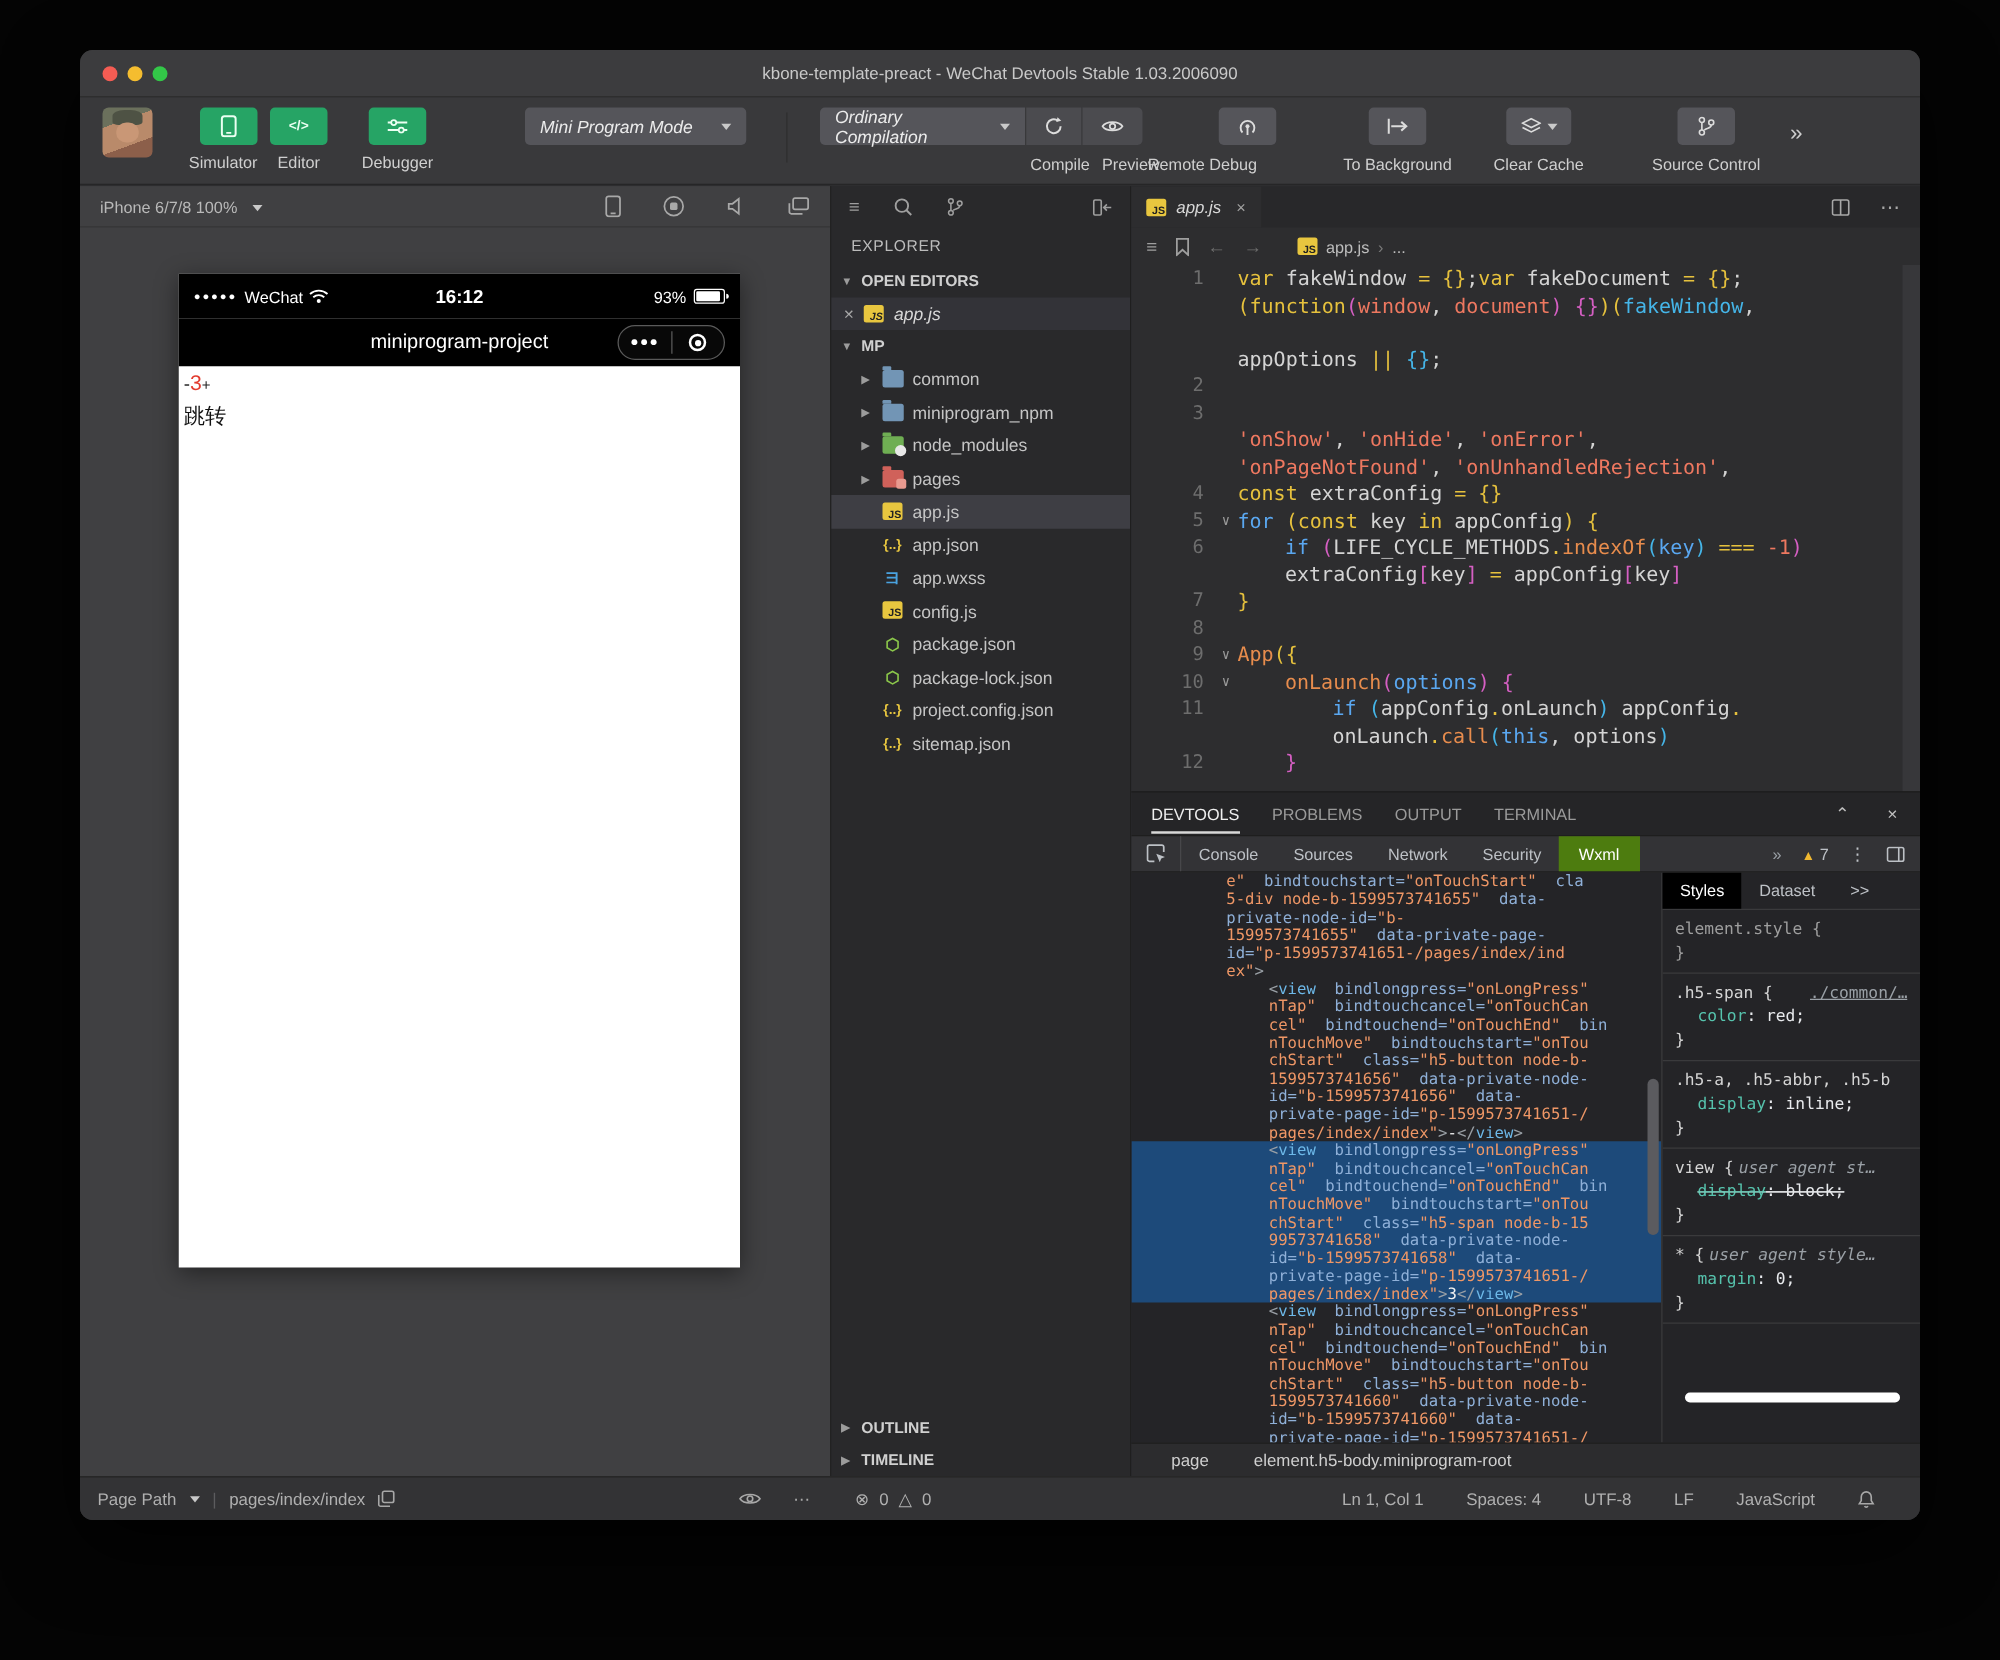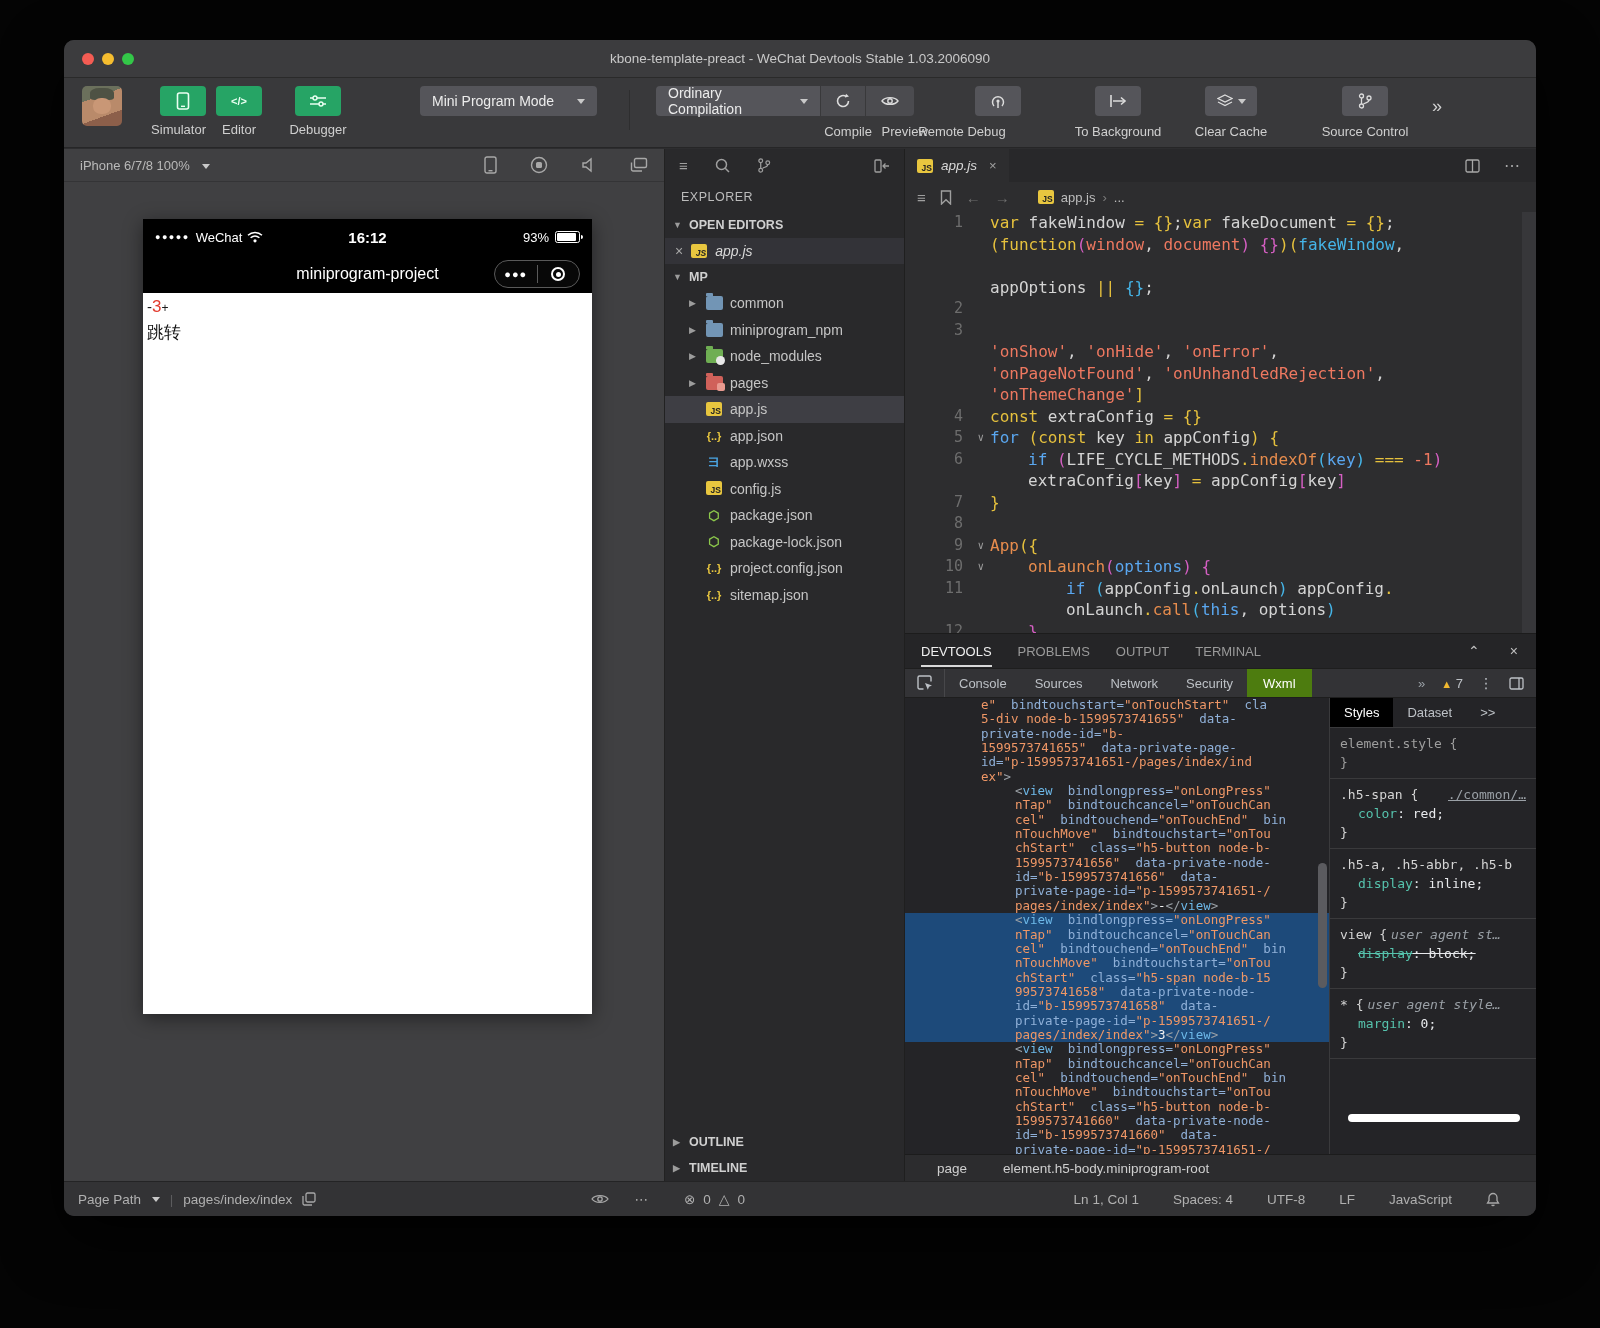--- a/index.html
+++ b/index.html
@@ -23,21 +23,21 @@
     background:linear-gradient(160deg,#6b705c 0 30%,#b98a6a 30% 70%,#8c5f4a 70%); overflow:hidden; }
   .avatar::before{ content:""; position:absolute; left:8px; top:2px; width:24px; height:12px;
     background:#4e5244; border-radius:40% 40% 20% 20%; }
   .avatar::after{ content:""; position:absolute; left:11px; top:12px; width:18px; height:16px;
     background:#c99776; border-radius:45%; }
   .tbtn-col { position:absolute; top:8px; width:90px; display:flex; flex-direction:column; align-items:center; }
   .tbtn { width:46px; height:30px; border-radius:4px; background:#26a465; display:flex;
     align-items:center; justify-content:center; color:#eafff2; font-size:13px; }
   .tbtn-label { margin-top:6px; font-size:13px; color:#cfcfcf; white-space:nowrap; }
   .drop { position:absolute; top:8px; height:30px; background:#55555a; border-radius:4px;
-    display:flex; align-items:center; padding:0 12px; color:#ececec; font-size:14px; gap:10px; }
+    display:flex; align-items:center; padding:0 12px; color:#ececec; font-size:14px; gap:10px;font-style:italic; }
   .caret { width:0; height:0; border-left:4px solid transparent; border-right:4px solid transparent;
     border-top:5px solid #c9c9c9; }
   .seg-group { position:absolute; top:8px; display:flex; gap:1px; }
   .seg { height:30px; background:#4b4b4f; display:flex; align-items:center; justify-content:center; color:#dcdcdc; }
   .tb-div { position:absolute; top:12px; width:1px; height:40px; background:#2e2e2f; }
   .icon-sq { position:absolute; top:8px; width:46px; height:30px; background:#55555a; border-radius:4px;
     display:flex; align-items:center; justify-content:center; }
   .under-label { position:absolute; top:46px; font-size:13px; color:#cfcfcf; white-space:nowrap; transform:translateX(-50%); }
   .chev2 { position:absolute; top:18px; color:#cfcfcf; font-size:18px; letter-spacing:-3px; }
   svg.ic { display:block; }
@@ -485,21 +485,20 @@
       </div>
       <div class="code" id="code-area">
           <div class="crow"><span class="gut">1</span><span class="ctext" style="padding-left: 0px;"><span class="tk-y">var </span><span class="tk-w">fakeWindow </span><span class="tk-y">= </span><span class="tk-y">{}</span><span class="tk-w">;</span><span class="tk-y">var </span><span class="tk-w">fakeDocument </span><span class="tk-y">= </span><span class="tk-y">{}</span><span class="tk-w">;</span></span></div>
           <div class="crow"><span class="gut"></span><span class="ctext" style="padding-left: 0px;"><span class="tk-y">(</span><span class="tk-y">function</span><span class="tk-pk">(</span><span class="tk-s">window</span><span class="tk-w">, </span><span class="tk-s">document</span><span class="tk-pk">) </span><span class="tk-pk">{}</span><span class="tk-y">)</span><span class="tk-y">(</span><span class="tk-cy">fakeWindow</span><span class="tk-w">,</span></span></div>
           <div class="crow"><span class="gut"></span></div>
           <div class="crow"><span class="gut"></span><span class="ctext" style="padding-left: 0px;"><span class="tk-w">appOptions </span><span class="tk-y">|| </span><span class="tk-cy">{}</span><span class="tk-w">;</span></span></div>
           <div class="crow"><span class="gut">2</span><span class="ctext" style="padding-left: 0px;"></span></div>
           <div class="crow"><span class="gut">3</span><span class="ctext" style="padding-left: 0px; margin-top: 32px;"><span class="tk-y">const </span><span class="tk-w">LIFE_CYCLE_METHODS </span><span class="tk-y">= </span><span class="tk-y">[</span><span class="tk-s">'onLaunch'</span><span class="tk-w">,</span></span></div>
           <div class="crow"><span class="gut"></span><span class="ctext" style="padding-left: 0px;"><span class="tk-s">'onShow'</span><span class="tk-w">, </span><span class="tk-s">'onHide'</span><span class="tk-w">, </span><span class="tk-s">'onError'</span><span class="tk-w">,</span></span></div>
           <div class="crow"><span class="gut"></span><span class="ctext" style="padding-left: 0px;"><span class="tk-s">'onPageNotFound'</span><span class="tk-w">, </span><span class="tk-s">'onUnhandledRejection'</span><span class="tk-w">,</span></span></div>
-          <div class="crow"><span class="gut"></span><span class="ctext" style="padding-left: 0px;"><span class="tk-s">'onThemeChange'</span><span class="tk-y">]</span></span></div>
           <div class="crow"><span class="gut">4</span><span class="ctext" style="padding-left: 0px;"><span class="tk-y">const </span><span class="tk-w">extraConfig </span><span class="tk-y">= </span><span class="tk-y">{}</span></span></div>
           <div class="crow"><span class="gut">5<span class="fold">∨</span></span><span class="ctext" style="padding-left: 0px;"><span class="tk-b">for </span><span class="tk-y">(</span><span class="tk-y">const </span><span class="tk-w">key </span><span class="tk-y">in </span><span class="tk-w">appConfig</span><span class="tk-y">) </span><span class="tk-y">{</span></span></div>
           <div class="crow"><span class="gut">6</span><span class="ctext" style="padding-left: 38px;"><span class="tk-b">if </span><span class="tk-pk">(</span><span class="tk-w">LIFE_CYCLE_METHODS</span><span class="tk-y">.</span><span class="tk-o">indexOf</span><span class="tk-cy">(</span><span class="tk-b">key</span><span class="tk-cy">) </span><span class="tk-y">=== </span><span class="tk-s">-1</span><span class="tk-pk">)</span></span></div>
           <div class="crow"><span class="gut"></span><span class="ctext" style="padding-left: 38px;"><span class="tk-w">extraConfig</span><span class="tk-pk">[</span><span class="tk-w">key</span><span class="tk-pk">] </span><span class="tk-y">= </span><span class="tk-w">appConfig</span><span class="tk-pk">[</span><span class="tk-w">key</span><span class="tk-pk">]</span></span></div>
           <div class="crow"><span class="gut">7</span><span class="ctext" style="padding-left: 0px;"><span class="tk-y">}</span></span></div>
           <div class="crow"><span class="gut">8</span><span class="ctext" style="padding-left: 0px;"></span></div>
           <div class="crow"><span class="gut">9<span class="fold">∨</span></span><span class="ctext" style="padding-left: 0px;"><span class="tk-o">App</span><span class="tk-y">(</span><span class="tk-y">{</span></span></div>
           <div class="crow"><span class="gut">10<span class="fold">∨</span></span><span class="ctext" style="padding-left: 38px;"><span class="tk-o">onLaunch</span><span class="tk-pk">(</span><span class="tk-b">options</span><span class="tk-pk">) </span><span class="tk-pk">{</span></span></div>
           <div class="crow"><span class="gut">11</span><span class="ctext" style="padding-left: 76px;"><span class="tk-b">if </span><span class="tk-cy">(</span><span class="tk-w">appConfig</span><span class="tk-y">.</span><span class="tk-w">onLaunch</span><span class="tk-cy">) </span><span class="tk-w">appConfig</span><span class="tk-y">.</span></span></div>
           <div class="crow"><span class="gut"></span><span class="ctext" style="padding-left: 76px;"><span class="tk-w">onLaunch</span><span class="tk-y">.</span><span class="tk-o">call</span><span class="tk-cy">(</span><span class="tk-b">this</span><span class="tk-w">, </span><span class="tk-w">options</span><span class="tk-cy">)</span></span></div>

